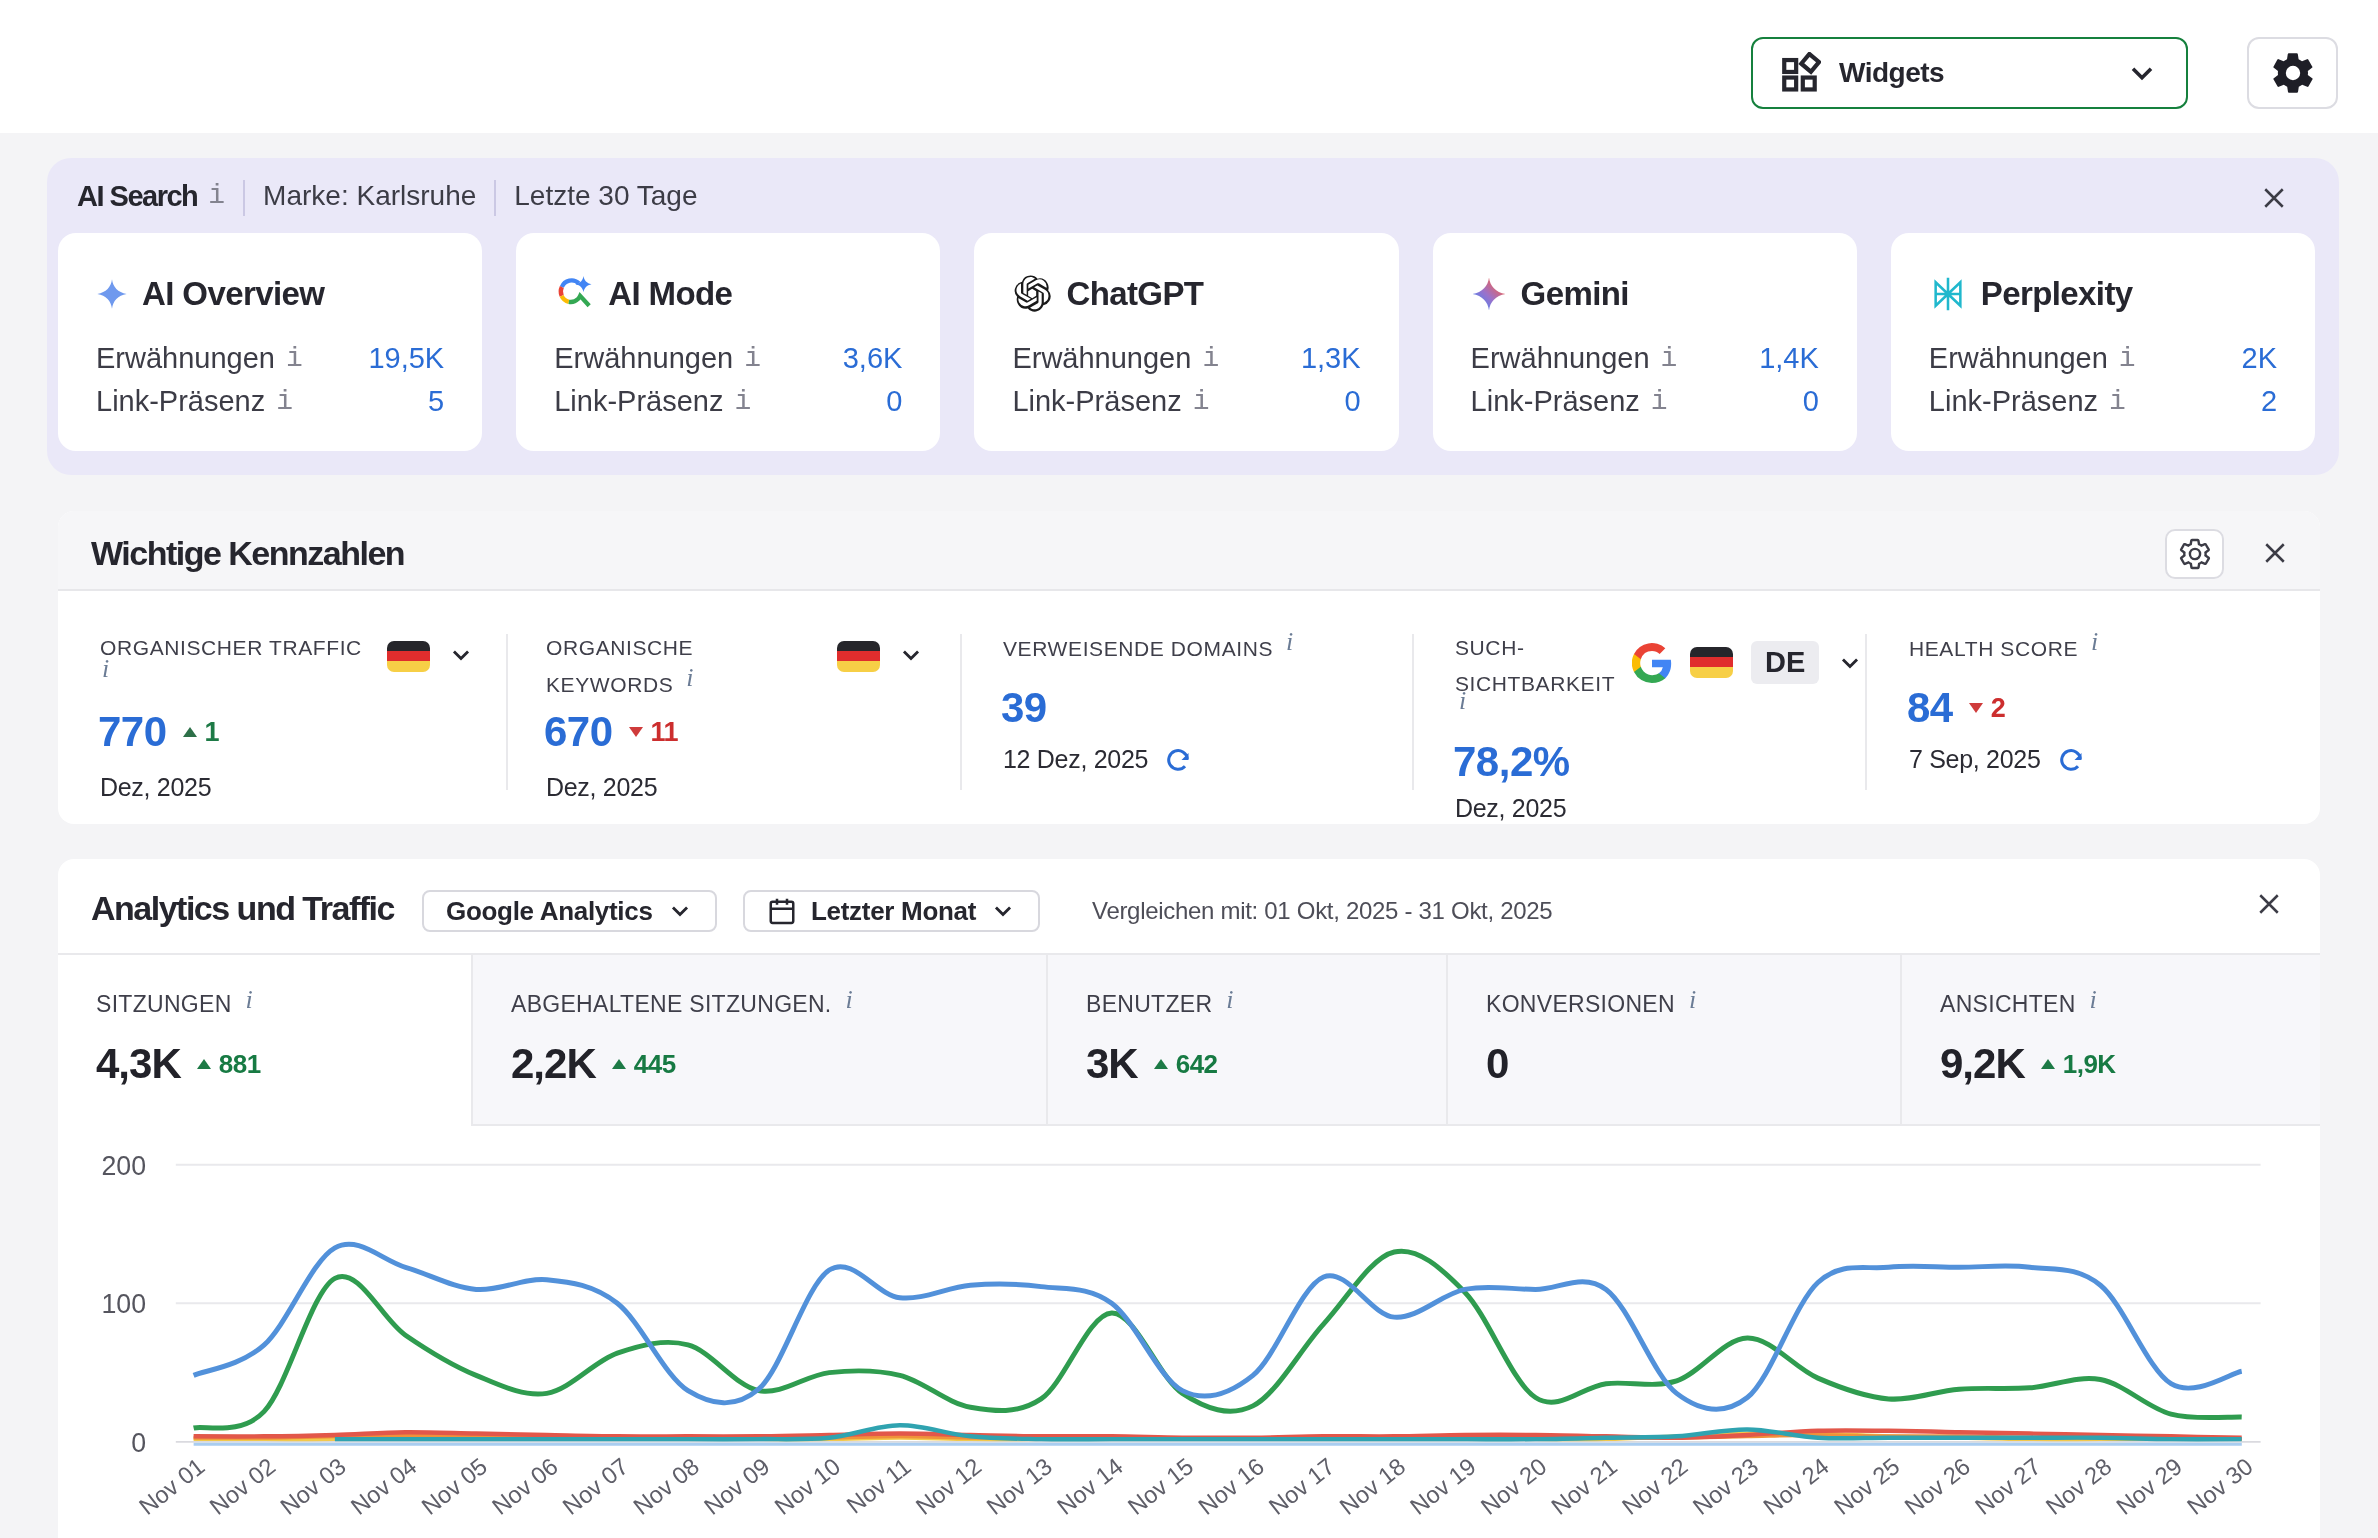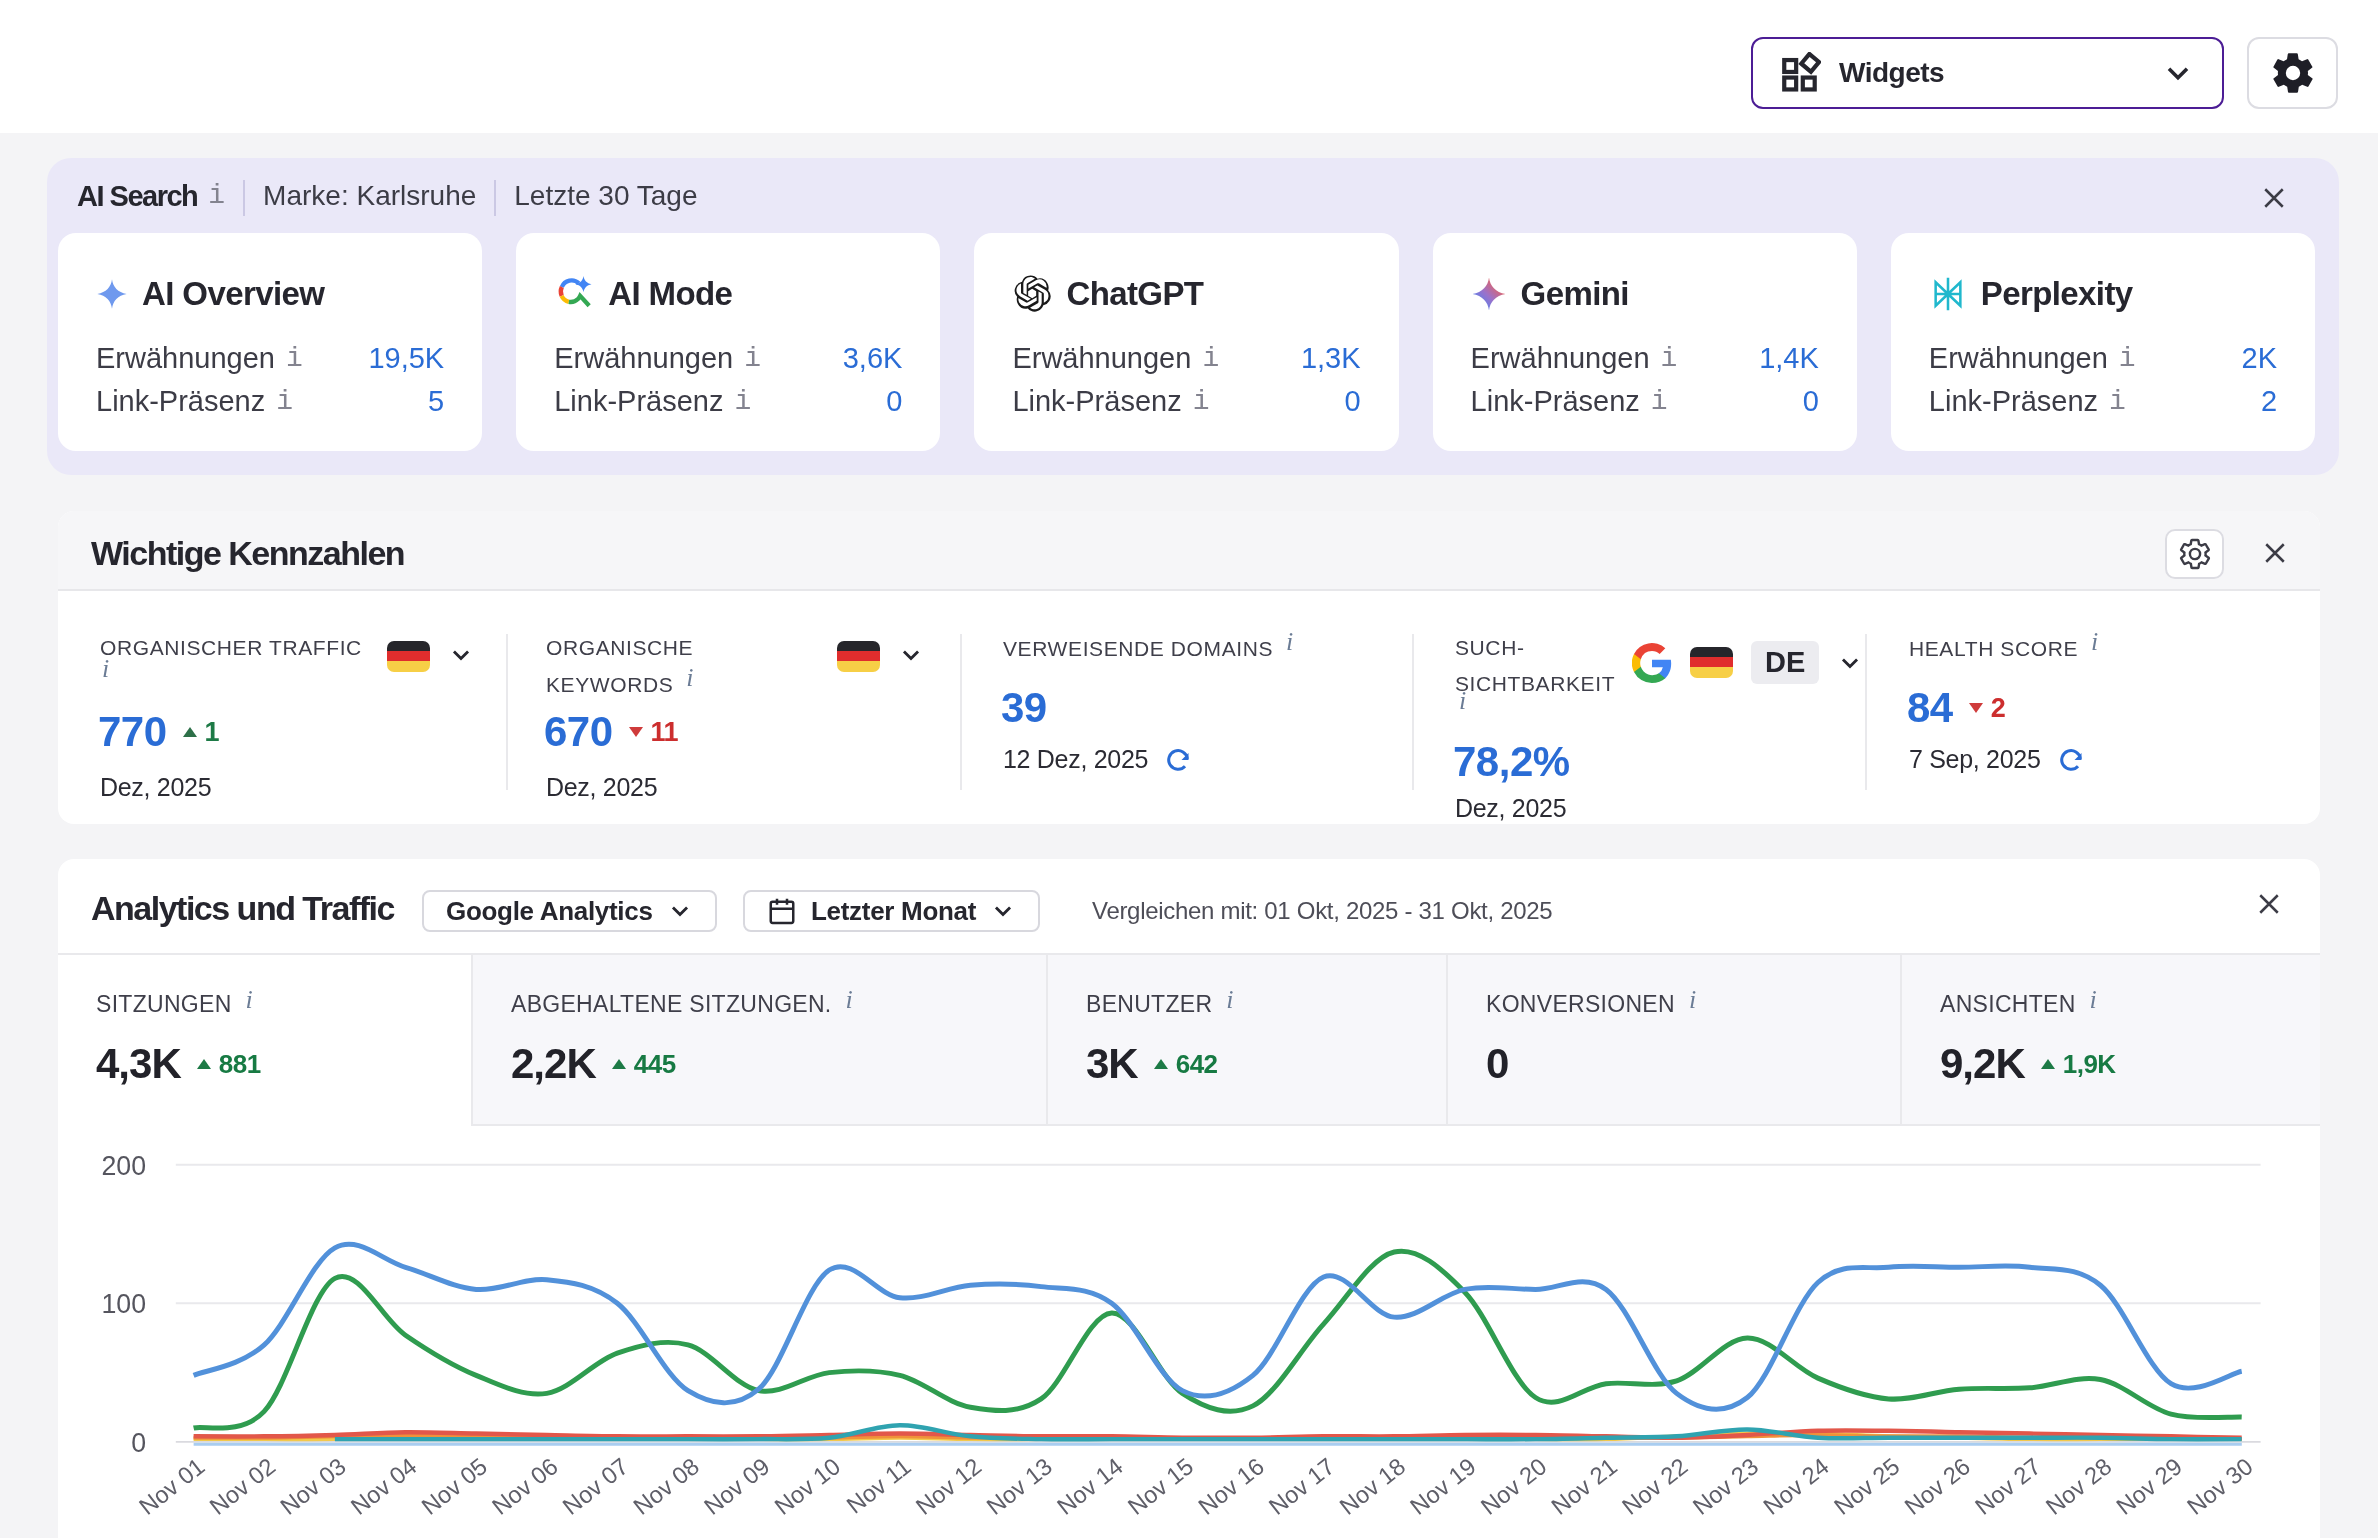--- a/index.html
+++ b/index.html
@@ -2,21 +2,21 @@
 <html><head>
 <meta charset="utf-8">
 <style>
 * { margin:0; padding:0; box-sizing:border-box; }
 html,body { width:2378px; height:1538px; overflow:hidden; }
 body { font-family:"Liberation Sans", sans-serif; background:#f4f4f6; color:#26262e; position:relative; }
 .abs { position:absolute; }
 .hdr { position:absolute; left:0; top:0; width:2378px; height:133px; background:#fff; }
 .hdr h1 { position:absolute; left:35px; top:50px; font-size:44px; font-weight:bold; color:#303038; letter-spacing:-2.5px; white-space:nowrap; }
 .hdr h1 .dom { color:#6d6d76; }
-.btn-widgets { position:absolute; left:1751px; top:37px; width:473px; height:72px; border:2px solid #4c1d95; border-radius:12px; background:#fff; display:flex; align-items:center; padding:0 26px; gap:18px; }
+.btn-widgets { position:absolute; left:1751px; top:37px; width:437px; height:72px; border:2px solid #15803d; border-radius:12px; background:#fff; display:flex; align-items:center; padding:0 26px; gap:18px; }
 .btn-widgets .lbl { font-size:28px; font-weight:bold; color:#26262e; letter-spacing:-0.5px; }
 .btn-widgets .sp { flex:1; }
 .btn-gear { position:absolute; left:2247px; top:37px; width:91px; height:72px; border:2px solid #dcdce2; border-radius:12px; background:#fff; display:flex; align-items:center; justify-content:center; }
 .ai-panel { position:absolute; left:47px; top:158px; width:2292px; height:317px; background:#eae8f8; border-radius:24px; }
 .ai-head { position:absolute; left:30px; top:22px; height:40px; display:flex; font-size:28px; color:#3c3c46; }
 .ai-head b { font-size:29px; color:#26262e; letter-spacing:-1.5px; }
 .iinfo { font-family:"Liberation Mono", monospace; color:#83838f; font-size:28px; margin-left:11px; }
 .vdiv { width:2px; height:36px; background:#cbc8e4; margin:0 18px; }
 .ai-x { position:absolute; right:50px; top:25px; }
 .ai-cards { position:absolute; left:11px; right:24px; top:75px; height:218px; display:flex; gap:34px; }

